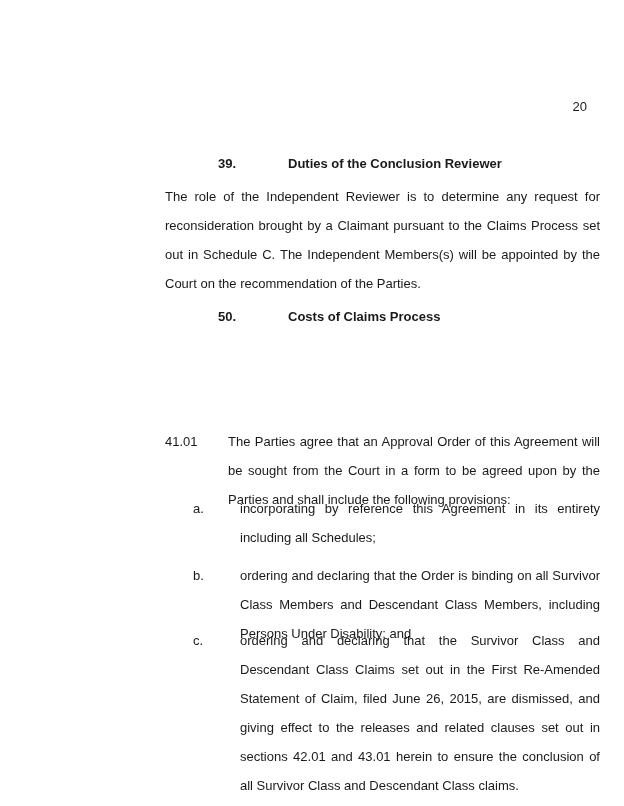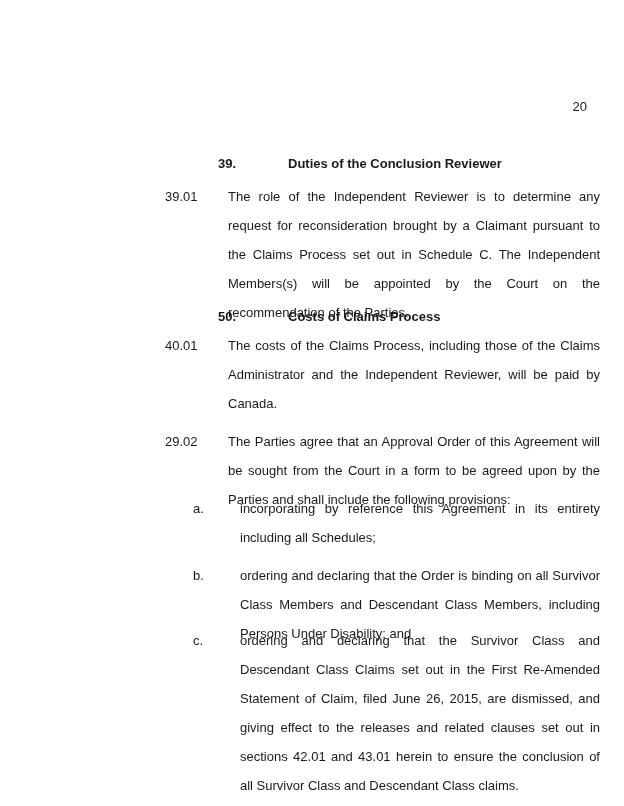--- a/index.html
+++ b/index.html
@@ -109,37 +109,32 @@
 <div class="page">
 
   <div class="block page-number">20</div>
 
   <div class="block heading h39">
     <span class="h-num">39.</span>
     <span class="h-title">Duties of the Conclusion Reviewer</span>
   </div>
 
   <div class="block para p3901">
-    <span class="p-num">39.01</span>
     <span class="p-text">The role of the Independent Reviewer is to determine any request for reconsideration brought by a Claimant pursuant to the Claims Process set out in Schedule C. The Independent Members(s) will be appointed by the Court on the recommendation of the Parties.</span>
   </div>
 
   <div class="block heading h40">
     <span class="h-num">50.</span>
     <span class="h-title">Costs of Claims Process</span>
   </div>
 
-  <div class="block para p4001">
-    <span class="p-num">40.01</span>
-    <span class="p-text">The costs of the Claims Process, including those of the Claims Administrator and the Independent Reviewer, will be paid by Canada.</span>
-  </div>
 
 
   <div class="block para p4101">
-    <span class="p-num">29.02</span>
+    <span class="p-num">41.01</span>
     <span class="p-text">The Parties agree that an Approval Order of this Agreement will be sought from the Court in a form to be agreed upon by the Parties and shall include the following provisions:</span>
   </div>
 
   <div class="block list-item li-a">
     <span class="li-marker">a.</span>
     <span class="li-text">incorporating by reference this Agreement in its entirety including all Schedules;</span>
   </div>
 
   <div class="block list-item li-b">
     <span class="li-marker">b.</span>

